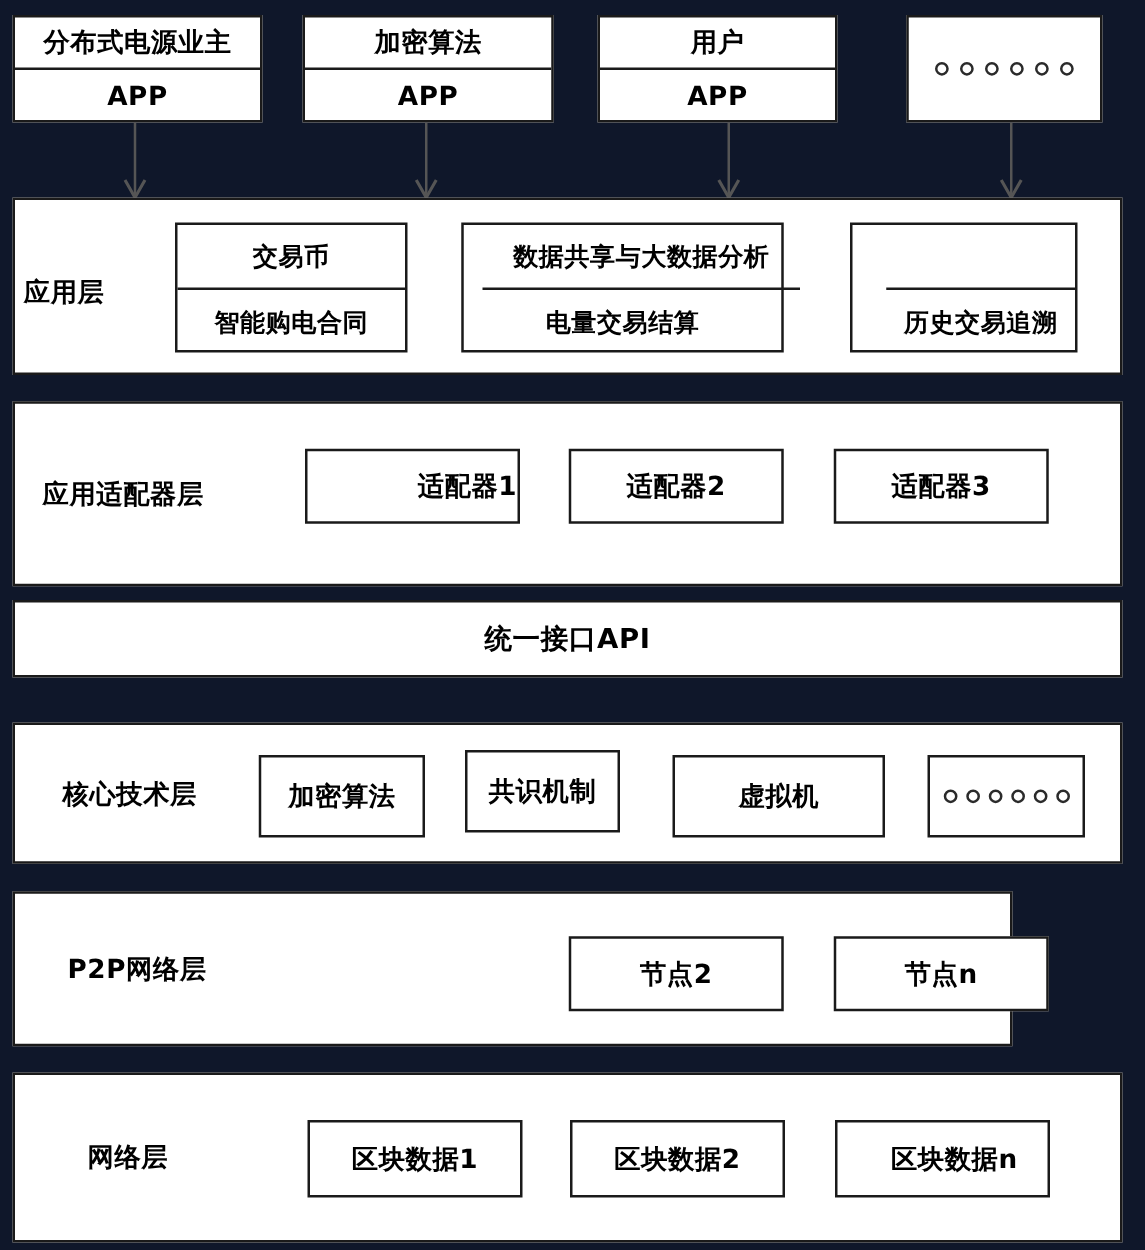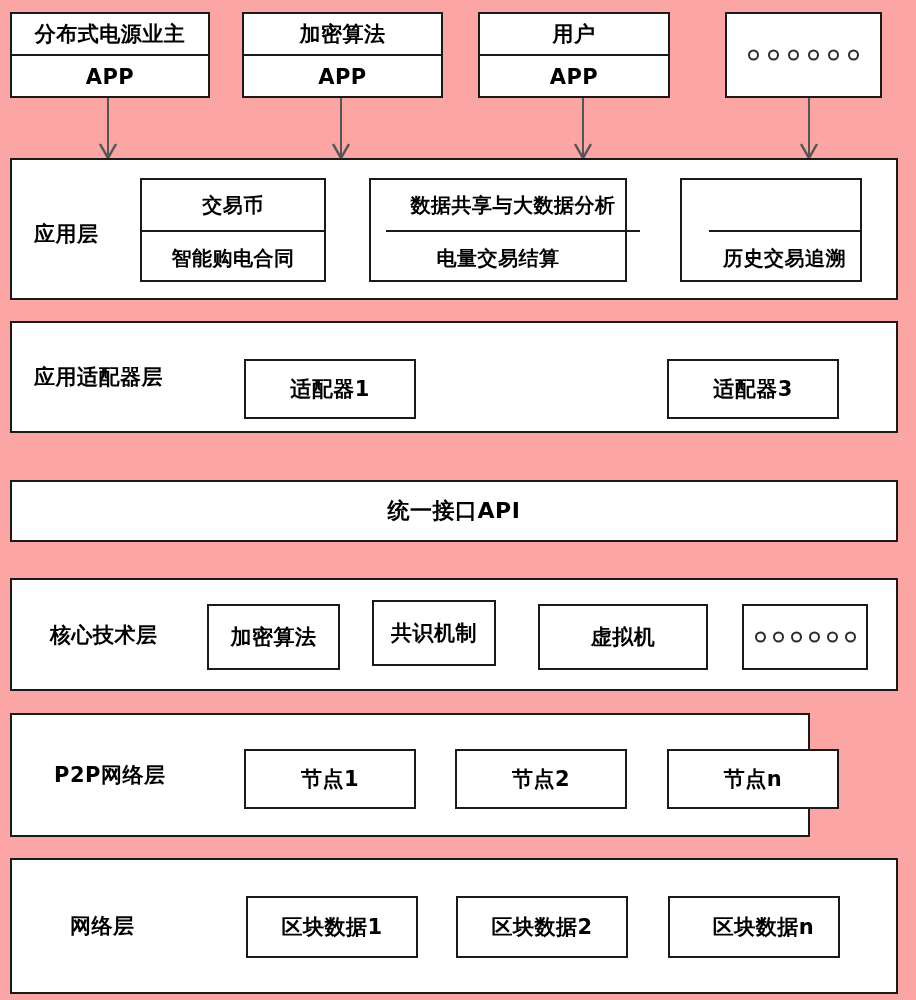--- a/index.html
+++ b/index.html
@@ -8,21 +8,21 @@
     background: #ffffff;
   }
   body {
     font-family: "DejaVu Sans", "Liberation Sans", sans-serif;
     color: #000000;
   }
   #canvas {
     position: relative;
     width: 916px;
     height: 1000px;
-    background: #fca5a5;
+    background: #0f172a;
     overflow: hidden;
   }
   
   .box {
     position: absolute;
     box-sizing: border-box;
     border: 2px solid #1a1a1a;
     background: #ffffff;
   }
   .inner-box {
@@ -153,43 +153,46 @@
     <line x1="12" y1="0" x2="12" y2="58" stroke="#555" stroke-width="2"></line>
     <polyline points="4,46 12,60 20,46" fill="none" stroke="#555" stroke-width="2.5"></polyline>
   </svg>
 
   <svg class="arrow" style="left:797px; top:98px;" width="24" height="62" viewBox="0 0 24 62">
     <line x1="12" y1="0" x2="12" y2="58" stroke="#555" stroke-width="2"></line>
     <polyline points="4,46 12,60 20,46" fill="none" stroke="#555" stroke-width="2.5"></polyline>
   </svg>
 
   <div class="box" style="left:10px; top:158px; width:888px; height:142px;">
-    <div class="layer-label" style="left:22px; top:0; bottom:0;margin-top:10px;">应用层</div>
+    <div class="layer-label" style="left:7px; top:0; bottom:0;margin-top:10px;">应用层</div>
 
     <div class="inner-box" style="left:128px; top:18px; width:186px; height:104px;">
       <div class="cell cell-top t-app" style="height:52px;">交易币</div>
       <div class="cell t-app" style="height:52px;">智能购电合同</div>
     </div>
 
     <div class="inner-box" style="left:357px; top:18px; width:258px; height:104px;">
       <div class="cell cell-top t-app" style="height:52px;margin-left:15px;">数据共享与大数据分析</div>
       <div class="cell t-app" style="height:52px;">电量交易结算</div>
     </div>
 
     <div class="inner-box" style="left:668px; top:18px; width:182px; height:104px;padding-left:27px;">
       <div class="cell cell-top t-app" style="height:52px;"></div>
       <div class="cell t-app" style="height:52px;">历史交易追溯</div>
     </div>
   </div>
 
-  <div class="box" style="left:10px; top:321px; width:888px; height:112px;">
+  <div class="box" style="left:10px; top:321px; width:888px; height:148px;">
     <div class="layer-label" style="left:22px; top:0; bottom:0;">应用适配器层</div>
 
     <div class="inner-box" style="left:232px; top:36px; width:172px; height:60px;">
-      <div class="cell t-module" style="height:100%;">适配器1</div>
+      <div class="cell t-module" style="height:100%;margin-left:44px;">适配器1</div>
+    </div>
+    <div class="inner-box" style="left:443px; top:36px; width:172px; height:60px;">
+      <div class="cell t-module" style="height:100%;">适配器2</div>
     </div>
     <div class="inner-box" style="left:655px; top:36px; width:172px; height:60px;">
       <div class="cell t-module" style="height:100%;">适配器3</div>
     </div>
   </div>
 
   <div class="box" style="left:10px; top:480px; width:888px; height:62px;">
     <div class="t-api">统一接口API</div>
   </div>
 
@@ -213,23 +216,20 @@
         <span class="dot"></span>
         <span class="dot"></span>
         <span class="dot"></span>
       </div>
     </div>
   </div>
 
   <div class="box" style="left:10px; top:713px; width:800px; height:124px;">
     <div class="layer-label" style="left:42px; top:0; bottom:0;">P2P网络层</div>
 
-    <div class="inner-box" style="left:232px; top:34px; width:172px; height:60px;">
-      <div class="cell t-module" style="height:100%;">节点1</div>
-    </div>
     <div class="inner-box" style="left:443px; top:34px; width:172px; height:60px;">
       <div class="cell t-module" style="height:100%;">节点2</div>
     </div>
     <div class="inner-box" style="left:655px; top:34px; width:172px; height:60px;">
       <div class="cell t-module" style="height:100%;">节点n</div>
     </div>
   </div>
 
   <div class="box" style="left:10px; top:858px; width:888px; height:136px;">
     <div class="layer-label" style="left:58px; top:0; bottom:0;">网络层</div>

